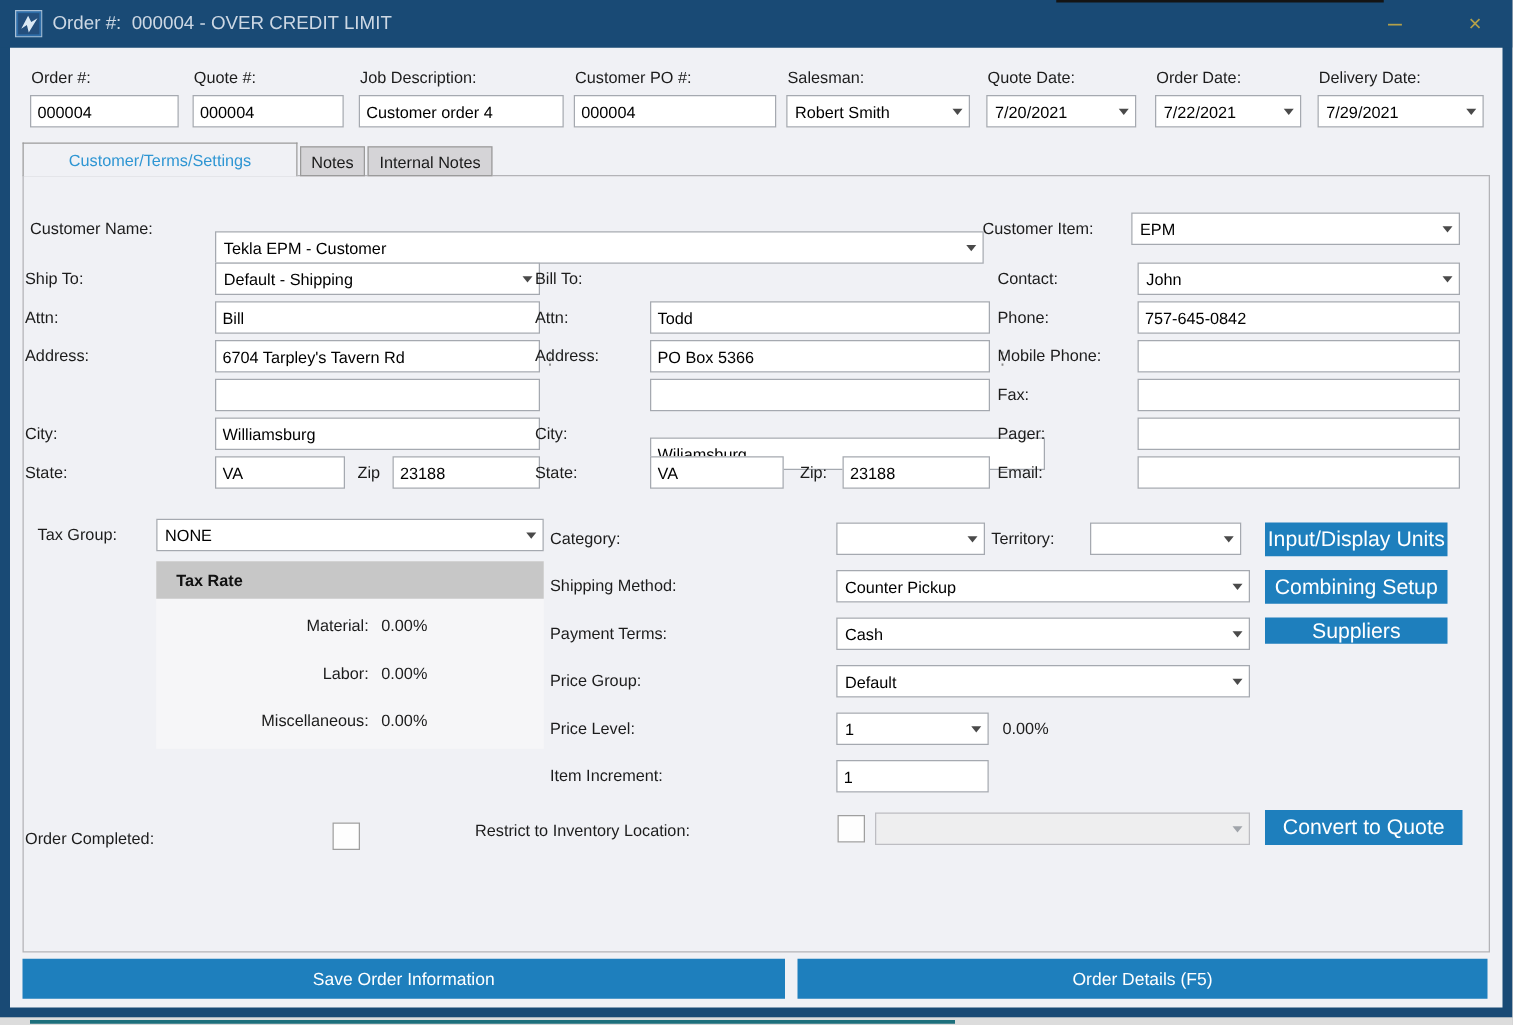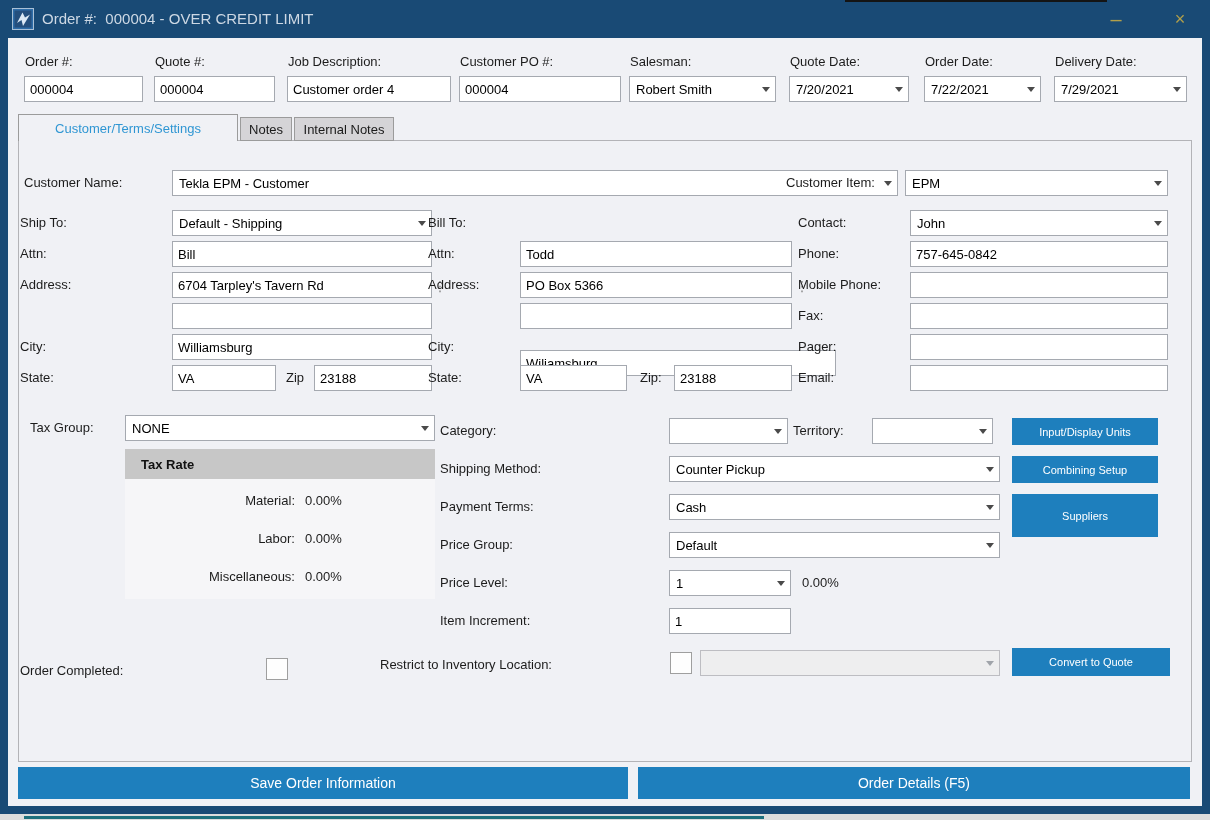--- a/index.html
+++ b/index.html
@@ -48,21 +48,21 @@
   .grip { position:absolute; color:#8a8a8a; font-size:14px; line-height:10px; z-index:4; }
 
   .tax-panel { position:absolute; left:125px; top:449px; width:310px; height:150px; background:#f6f6f8; z-index:4; }
   .tax-head { position:absolute; left:0; top:0; width:310px; height:30px; background:#c7c7c7;
               display:flex; align-items:center; }
   .tax-head span { font-weight:bold; padding-left:16px; color:#111; }
   .tax-lbl { position:absolute; width:170px; text-align:right; }
   .tax-val { position:absolute; left:180px; }
 
   .bbtn { position:absolute; background:#1e7fbd; color:#fff; border:none; font-family:inherit;
-          font-size:11px; display:flex; align-items:center; justify-content:center; z-index:4; cursor:default; }
+          font-size:17px; display:flex; align-items:center; justify-content:center; z-index:4; cursor:default; }
   .bbtn.footer { font-size:14px; }
 
   .chk { position:absolute; width:22px; height:22px; background:#fefefe; border:1px solid #9f9f9f; z-index:4; }
 </style>
 </head>
 <body>
 
 <div class="canvas">
   <div class="frame"></div>
   <div class="client"></div>
@@ -119,21 +119,21 @@
   <div class="tab inactive" style="left:240px;top:117px;width:52px;height:24px">
       <span>Notes</span>
     </div>
   <div class="tab inactive" style="left:294px;top:117px;width:100px;height:24px">
       <span>Internal Notes</span>
     </div>
 
   <div class="page"></div>
 
   <span class="lblr" style="left:24px;top:175px;width:144px">Customer Name:</span>
-  <div class="combo" style="left:172px;top:170px;width:726px">
+  <div class="combo" style="left:172px;top:185px;width:615px">
     <span class="ctxt">Tekla EPM - Customer</span>
       <span class="carr"></span>
   </div>
   <span class="lblr" style="left:786px;top:175px;width:114px">Customer Item:</span>
   <div class="combo" style="left:905px;top:170px;width:263px">
     <span class="ctxt">EPM</span>
       <span class="carr"></span>
   </div>
 
   <span class="lblr" style="left:20px;top:215px;width:148px">Ship To:</span>
@@ -235,21 +235,21 @@
     <span class="ctxt">1</span>
       <span class="carr"></span>
   </div>
   <span class="lbl" style="left:802px;top:575px">0.00%</span>
 
   <span class="lblr" style="left:440px;top:613px;width:224px">Item Increment:</span>
   <input class="tbox" style="left: 669px; top: 608px; width: 122px;" value="1">
 
   <button class="bbtn" style="left:1012px;top:418px;width:146px;height:27px">Input/Display Units</button>
   <button class="bbtn" style="left:1012px;top:456px;width:146px;height:27px">Combining Setup</button>
-  <button class="bbtn" style="left:1012px;top:494px;width:146px;height:43px">Suppliers</button>
+  <button class="bbtn" style="left:1012px;top:494px;width:146px;height:21px">Suppliers</button>
 
   <span class="lblr" style="left:20px;top:663px;width:238px">Order Completed:</span>
   <div class="chk" style="left:266px;top:658px"></div>
 
   <span class="lblr" style="left:380px;top:657px;width:285px">Restrict to Inventory Location:</span>
   <div class="chk" style="left:670px;top:652px"></div>
   <div class="combo disabled" style="left:700px;top:650px;width:300px">
     <span class="ctxt"></span>
       <span class="carr"></span>
   </div>

